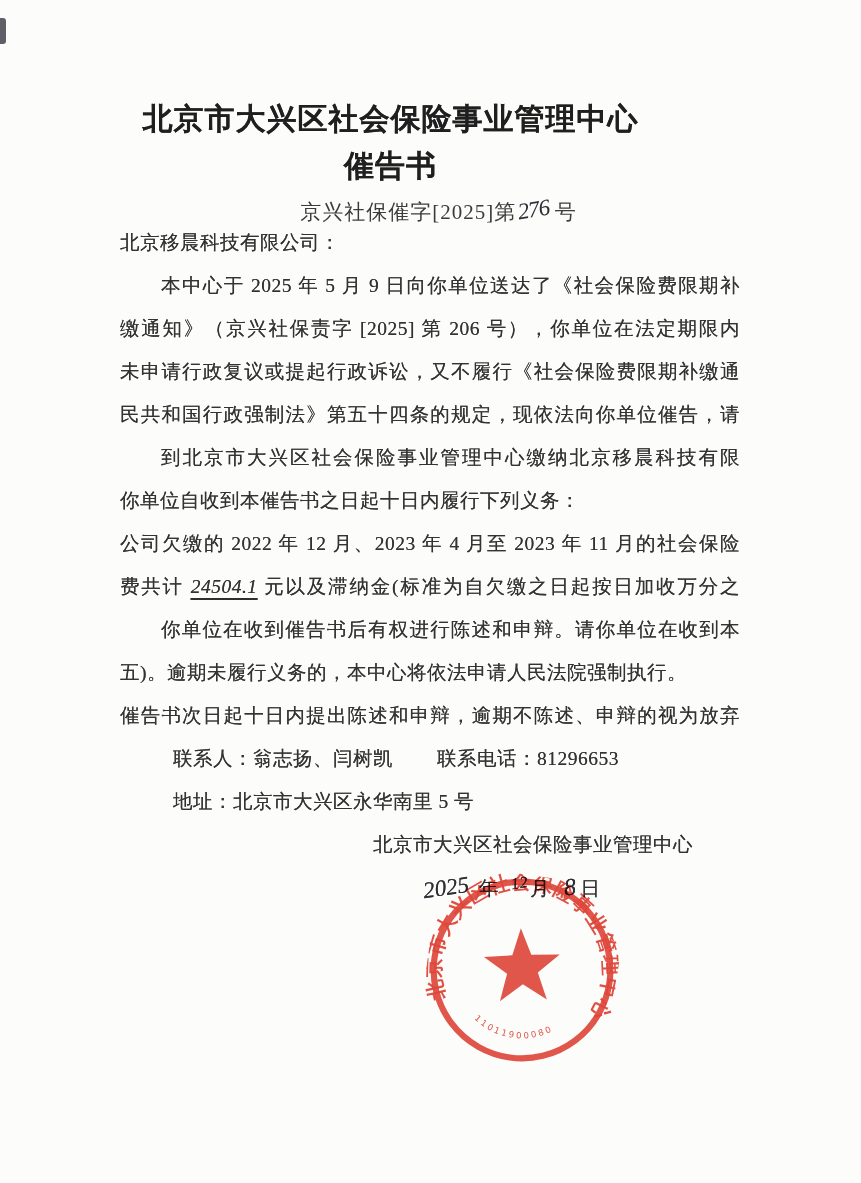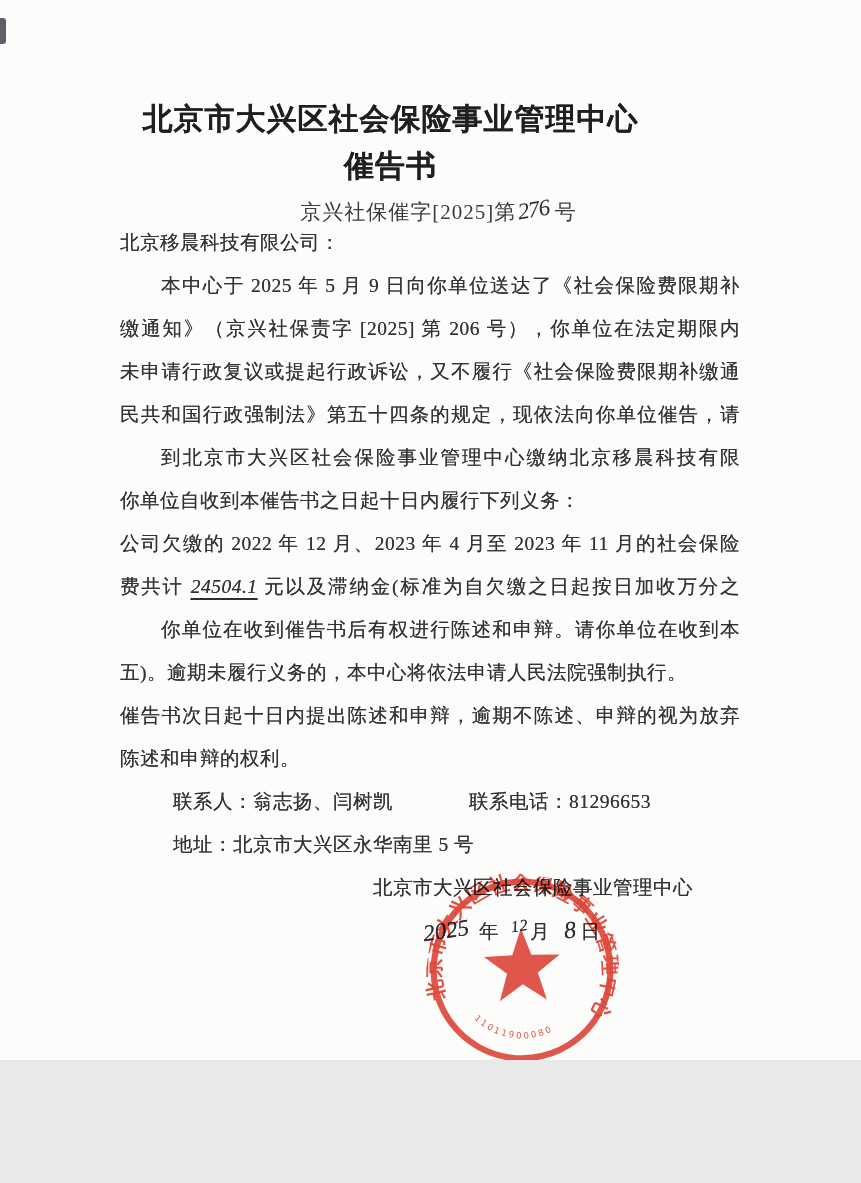--- a/index.html
+++ b/index.html
@@ -1,17 +1,17 @@
 <!DOCTYPE html>
 <html><head>
 <meta charset="utf-8">
 <style>
   html,body{margin:0;padding:0;background:#e9e9e9;}
   .page{
-    position:relative; width:861px; height:1060px; margin:0 auto;
+    position:relative; width:861px; height:1183px; margin:0 auto;
     background:#fcfcfb; overflow:hidden;
     font-family:"Liberation Serif", serif; color:#333;
   }
   .scan-mark{
     position:absolute; left:0; top:18px; width:6px; height:26px;
     background:#43434d; border-radius:0 3px 3px 0; opacity:.85;
   }
   .title{
     position:absolute; left:0; width:100%; text-align:center;
     transform:translateX(-40px);
@@ -34,21 +34,21 @@
   }
   .ln{ height:43px; line-height:43px; overflow:hidden; }
   .jl{ text-align:justify; text-align-last:justify; }
   .ind{ text-indent:41px; }
   .nw{ white-space:nowrap; }
   .ul-amount{
     text-decoration:underline; text-underline-offset:5px;
     text-decoration-thickness:1.5px; text-decoration-color:#2e2e2e;font-style:italic;
   }
   .contact-line{ padding-left:53px; }
-  .phone-label{ margin-left:76px; }
+  .phone-label{ margin-left:44px; }
   .addr-line{ padding-left:53px; }
   .sig-line{ padding-left:253px; letter-spacing:.5px; }
   .date-line{ padding-left:303px; }
   .hw-year{ display:inline-block; font-size:23px; transform:rotate(-8deg); letter-spacing:0; margin-right:8px;}
   .date-char{ margin:0 2px; }
   .hw-month{ display:inline-block; font-size:16px; transform:translateY(-7px) rotate(-8deg); margin-left:10px; }
   .hw-day{ display:inline-block; font-size:24px; transform:rotate(-6deg); margin-left:12px; margin-right:2px;}
   .seal{
     position:absolute; left:427px; top:875px; width:190px; height:190px;
     mix-blend-mode:multiply; opacity:.93; transform:rotate(8deg);
@@ -79,21 +79,20 @@
     <div class="ln nw">你单位自收到本催告书之日起十日内履行下列义务：</div>
     <div class="ln jl">公司欠缴的 2022 年 12 月、2023 年 4 月至 2023 年 11 月的社会保险</div>
 
     <div class="ln jl">
       <span>费共计 </span><span class="ul-amount">24504.1</span><span> 元以及滞纳金(标准为自欠缴之日起按日加收万分之</span>
     </div>
 
     <div class="ln jl ind">你单位在收到催告书后有权进行陈述和申辩。请你单位在收到本</div>
     <div class="ln nw">五)。逾期未履行义务的，本中心将依法申请人民法院强制执行。</div>
     <div class="ln jl">催告书次日起十日内提出陈述和申辩，逾期不陈述、申辩的视为放弃</div>
-    <div class="ln nw">陈述和申辩的权利。</div>
 
     <div class="ln nw contact-line">
       <span>联系人：</span><span>翁志扬、闫树凯</span><span class="phone-label">联系电话：</span><span>81296653</span>
     </div>
 
     <div class="ln nw addr-line">
       <span>地址：</span><span>北京市大兴区永华南里 5 号</span>
     </div>
 
     <div class="ln nw sig-line">北京市大兴区社会保险事业管理中心</div>

